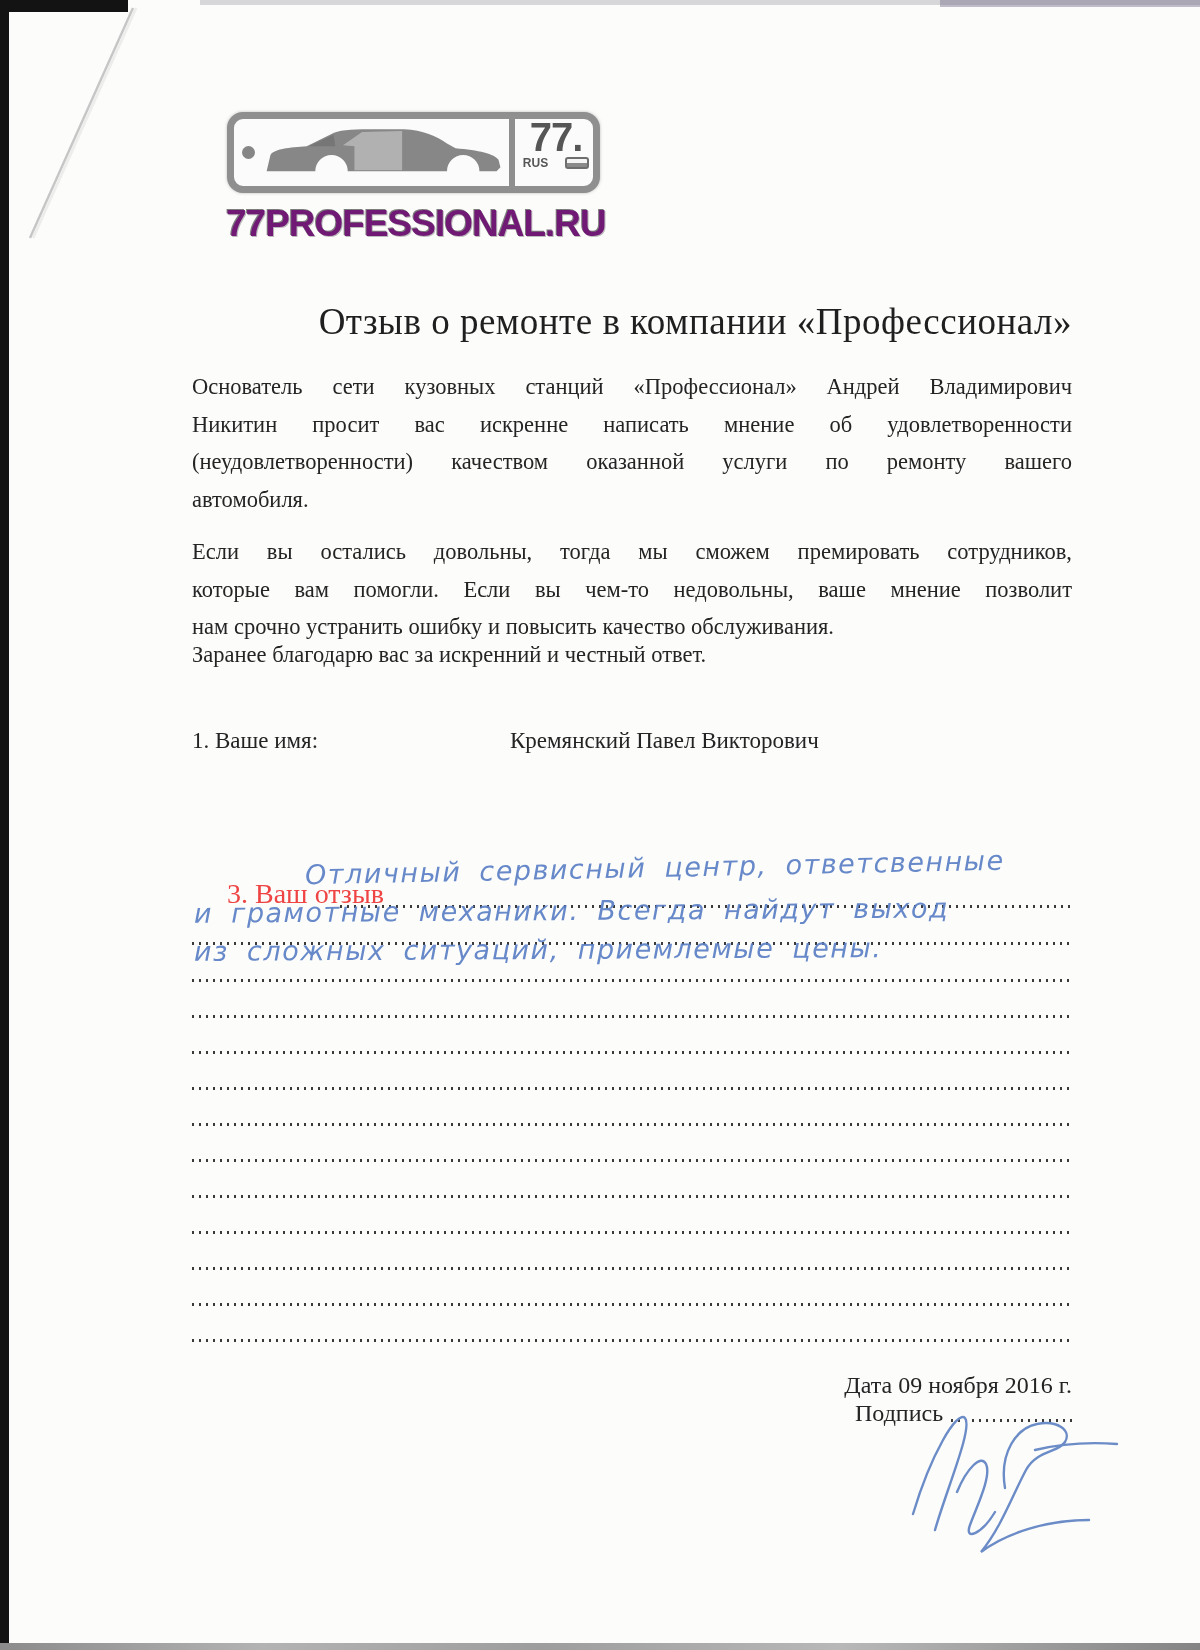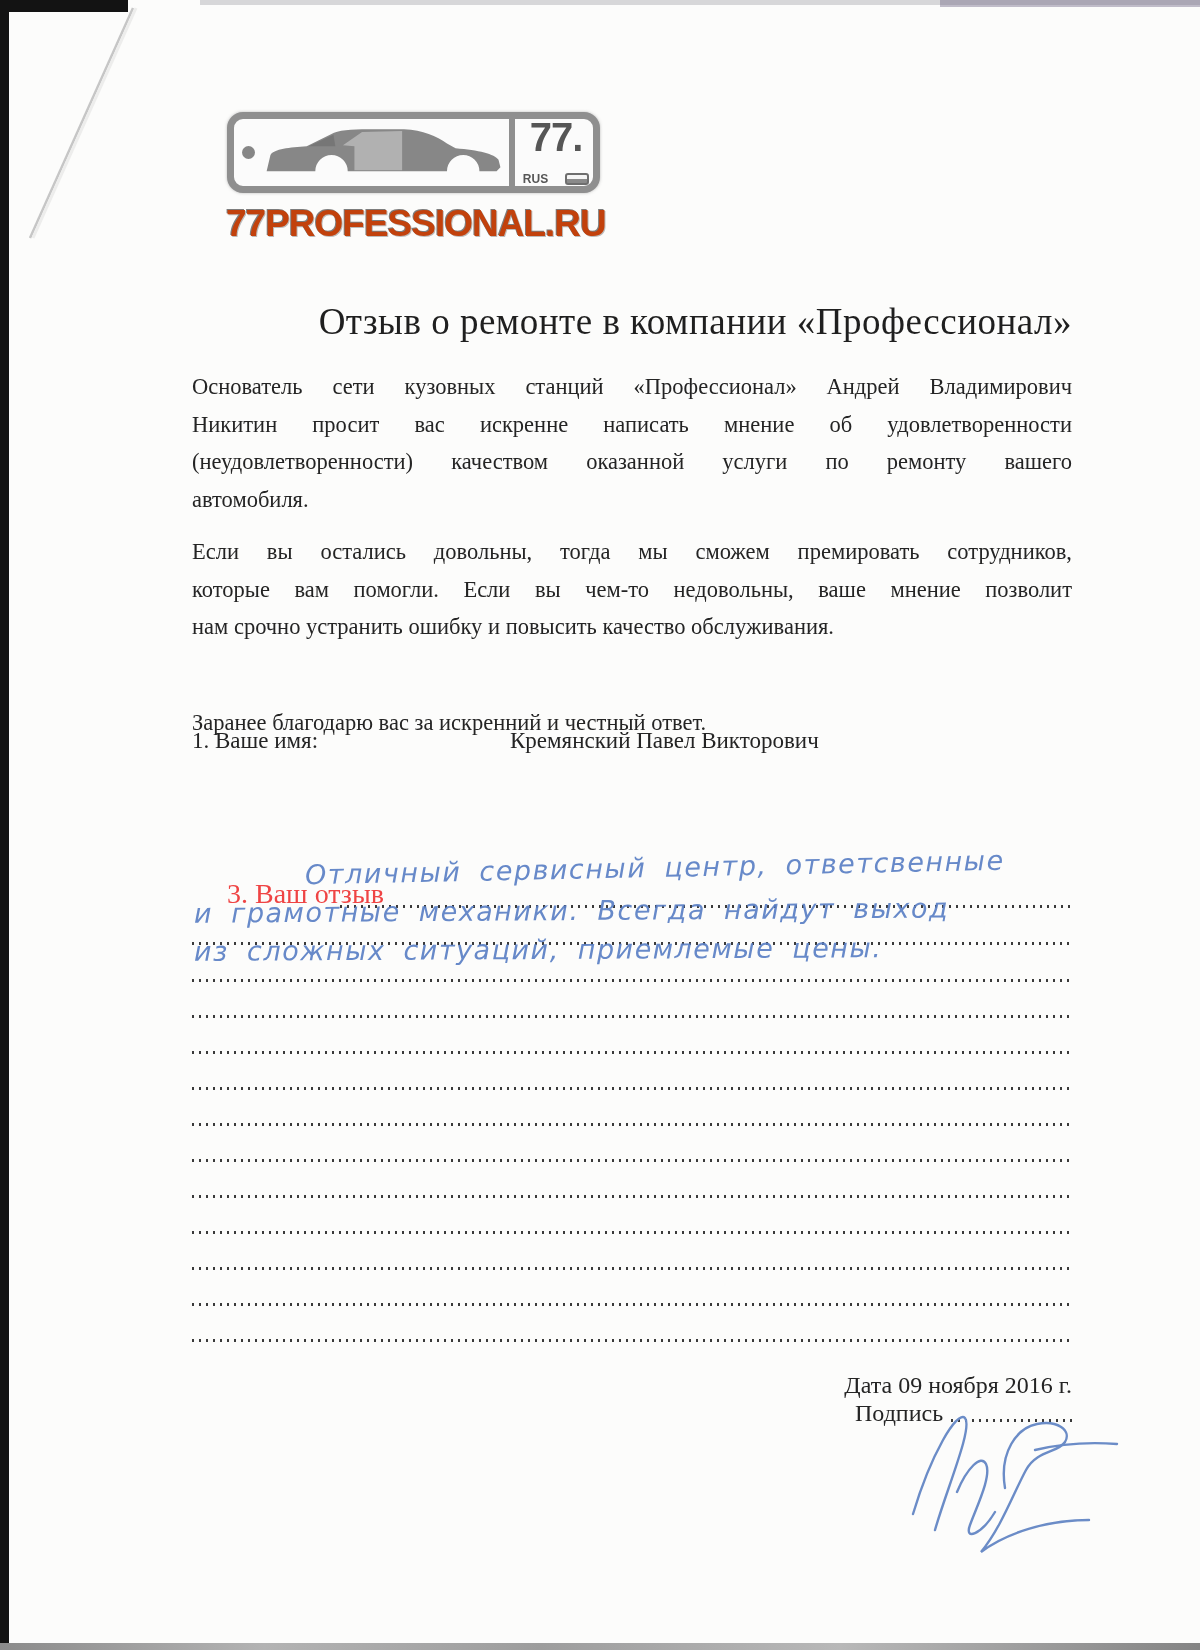--- a/index.html
+++ b/index.html
@@ -19,42 +19,42 @@
   
   .plate{
     position:absolute;left:227px;top:112px;width:373px;height:81px;
     border:7px solid #8f8f8f;border-radius:16px;box-sizing:border-box;
     display:flex;background:#fbfbfb;box-shadow:0 0 3px rgba(120,120,120,.5);
   }
   .plate-main{position:relative;flex:1;display:flex;align-items:center;}
   .bolt{width:13px;height:13px;border-radius:50%;background:#868686;margin-left:8px;flex:0 0 auto;}
   .car-svg{margin-left:4px;}
   .plate-divider{width:6px;background:#8f8f8f;flex:0 0 auto;}
-  .plate-right{width:82px;flex:0 0 auto;display:flex;flex-direction:column;align-items:center;justify-content:space-between;
+  .plate-right{width:82px;flex:0 0 auto;display:flex;flex-direction:column;align-items:center;justify-content:flex-start;
     font-family:"Liberation Sans",sans-serif;color:#565656;}
   .plate-num{font-size:40px;font-weight:bold;line-height:36px;letter-spacing:-1px;}
   .plate-rus{display:flex;align-items:center;gap:17px;margin-top:1px;}
   .plate-rus-txt{font-size:12px;font-weight:bold;letter-spacing:0;}
   .flag{width:24px;height:12px;border:2px solid #6e6e6e;border-radius:3px;box-sizing:border-box;
     background:linear-gradient(to bottom,#f5f5f5 50%,#8a8a8a 50%);}
   .wordmark{
     position:absolute;left:226px;top:203px;width:376px;
     font-family:"Liberation Sans",sans-serif;font-weight:bold;font-size:37px;
-    color:#c2410c;letter-spacing:-1px;transform:scaleY(.98);
+    color:#701a75;letter-spacing:-1px;transform:scaleY(.98);
     text-shadow:-1px -1px 0 #7d7d7d,1px 1px 0 #bcbcbc;white-space:nowrap;
   }
   
   .title{
     position:absolute;left:192px;top:300px;width:880px;text-align:right;
     font-size:37px;letter-spacing:.5px;color:#1f1f1f;white-space:nowrap;
   }
   .para{position:absolute;left:192px;width:880px;font-size:22.5px;line-height:37.5px;color:#242424;}
   .jline{text-align:justify;text-align-last:justify;}
   .jlast{text-align:justify;text-align-last:left;}
-  .p1{top:368px;} .p2{top:533px;} .p3{top:704px;}
+  .p1{top:368px;} .p2{top:533px;} .p3{top:636px;}
   .field-row{position:absolute;left:192px;width:880px;font-size:23px;color:#242424;}
   .row-name{top:728px;}
   .row-name .value{position:absolute;left:318px;top:0;}
   .row-car{top:788px;line-height:38px;}
   .row-car .value{display:block;margin-left:57px;}
   .review-label{position:absolute;left:192px;top:878px;font-size:28px;color:#ef4444;margin-left:35px;}
   
   .dotline{position:absolute;height:3px;
     background-image:repeating-linear-gradient(to right,#3a3a3a 0 2px,transparent 2px 7px);}
   

